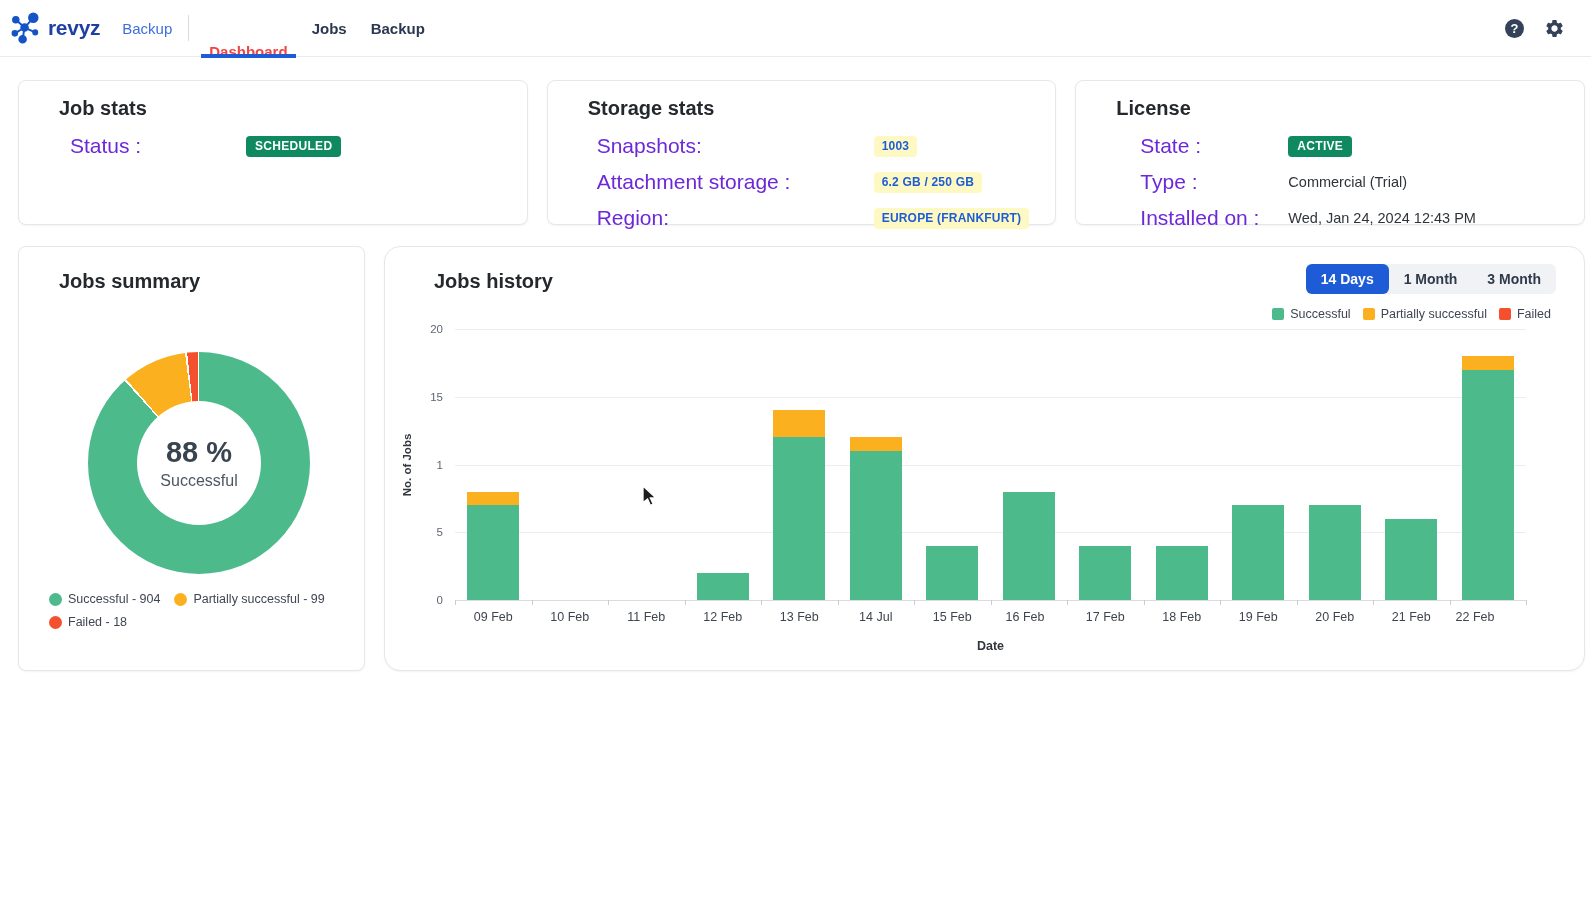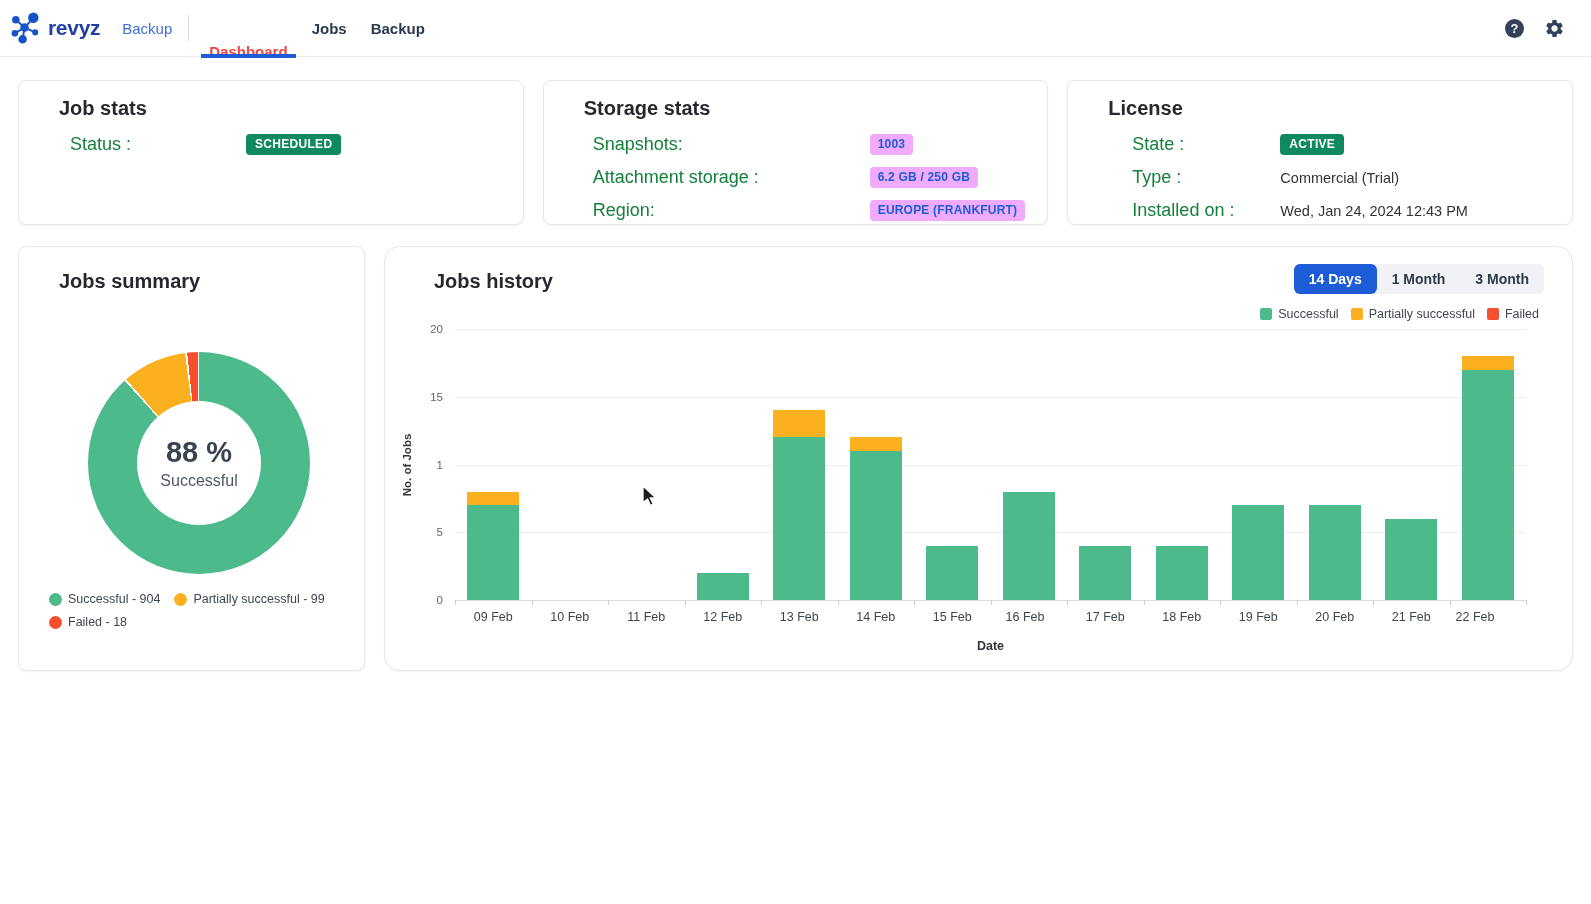--- a/index.html
+++ b/index.html
@@ -36,43 +36,43 @@
   }
   .nav-spacer { flex:1; }
   .help-icon {
     width:19px; height:19px; border-radius:50%; background:#334258; color:#fff;
     font-size:13px; font-weight:700; display:flex; align-items:center; justify-content:center;
     cursor:pointer; margin-right:20px; line-height:1;
   }
   .gear-icon { width:21px; height:21px; cursor:pointer; display:flex; }
 
   
-  main { padding:23px 18px 0 18px; }
+  main { padding:23px 6px 0 18px; }
   .card {
     background:#fff; border:1px solid #e5e7eb; border-radius:8px;
     box-shadow:0 1px 2px rgba(16,24,40,.05);
   }
   .stats-row { display:flex; gap:19px; }
   .stat-card { flex:1; height:145px; position:relative; }
   .card-title { font-size:20px; font-weight:700; color:#25282d; padding:15px 0 0 40px; line-height:24px; }
   .stat-rows { margin-top:14px; display:flex; flex-direction:column; gap:12px; }
   .stat-row {
     display:grid; grid-template-columns: var(--valcol) 1fr;
     padding-left: var(--labcol); align-items:center; min-height:21px;
   }
   .card-job-stats    { --labcol:51px; --valcol:176px; }
   .card-storage-stats{ --labcol:49px; --valcol:277px; }
   .card-license      { --labcol:64px; --valcol:148px; }
-  .stat-label { font-size:18px; color:#15803d; }
+  .stat-label { font-size:21px; color:#6d28d9; }
   .badge {
     display:inline-block; background:#0f8a60; color:#fff; font-size:12px; font-weight:700;
     padding:3px 9px 4px; border-radius:4px; letter-spacing:.3px; justify-self:start;
   }
   .pill {
-    display:inline-block; background:#f0abfc; color:#1d5cd6; font-size:12px; font-weight:700;
+    display:inline-block; background:#fef9c3; color:#1d5cd6; font-size:12px; font-weight:700;
     padding:3px 8px 4px; border-radius:4px; letter-spacing:.2px; justify-self:start;
   }
   .plain { font-size:14.5px; color:#2f343a; }
 
   .second-row { display:flex; gap:19px; margin-top:21px; }
   .summary-card { width:347px; height:425px; position:relative; }
   .summary-card .card-title { padding-top:22px; }
   .history-card { flex:1; height:425px; position:relative;border-radius:16px; }
   .history-card .card-title { padding-top:22px; padding-left:49px; }
 
@@ -293,21 +293,21 @@
           <span class="xlabel" style="left: 267.75px;">12 Feb</span>
           <div class="bar" style="left: 318.25px; width: 52px;">
             <div class="bar-seg" style="height: 27.1px; background: rgb(251, 176, 32);"></div>
             <div class="bar-seg" style="height: 162.6px; background: rgb(77, 186, 140);"></div>
           </div>
           <span class="xlabel" style="left: 344.25px;">13 Feb</span>
           <div class="bar" style="left: 394.75px; width: 52px;">
             <div class="bar-seg" style="height: 13.55px; background: rgb(251, 176, 32);"></div>
             <div class="bar-seg" style="height: 149.05px; background: rgb(77, 186, 140);"></div>
           </div>
-          <span class="xlabel" style="left: 420.75px;">14 Feb</span>
+          <span class="xlabel" style="left: 420.75px;">14 Jul</span>
           <div class="bar" style="left: 471.25px; width: 52px;">
             <div class="bar-seg" style="height: 54.2px; background: rgb(77, 186, 140);"></div>
           </div>
           <span class="xlabel" style="left: 497.25px;">15 Feb</span>
           <div class="bar" style="left: 547.75px; width: 52px;">
             <div class="bar-seg" style="height: 108.4px; background: rgb(77, 186, 140);"></div>
           </div>
           <span class="xlabel" style="left: 570px;">16 Feb</span>
           <div class="bar" style="left: 624.25px; width: 52px;">
             <div class="bar-seg" style="height: 54.2px; background: rgb(77, 186, 140);"></div>

